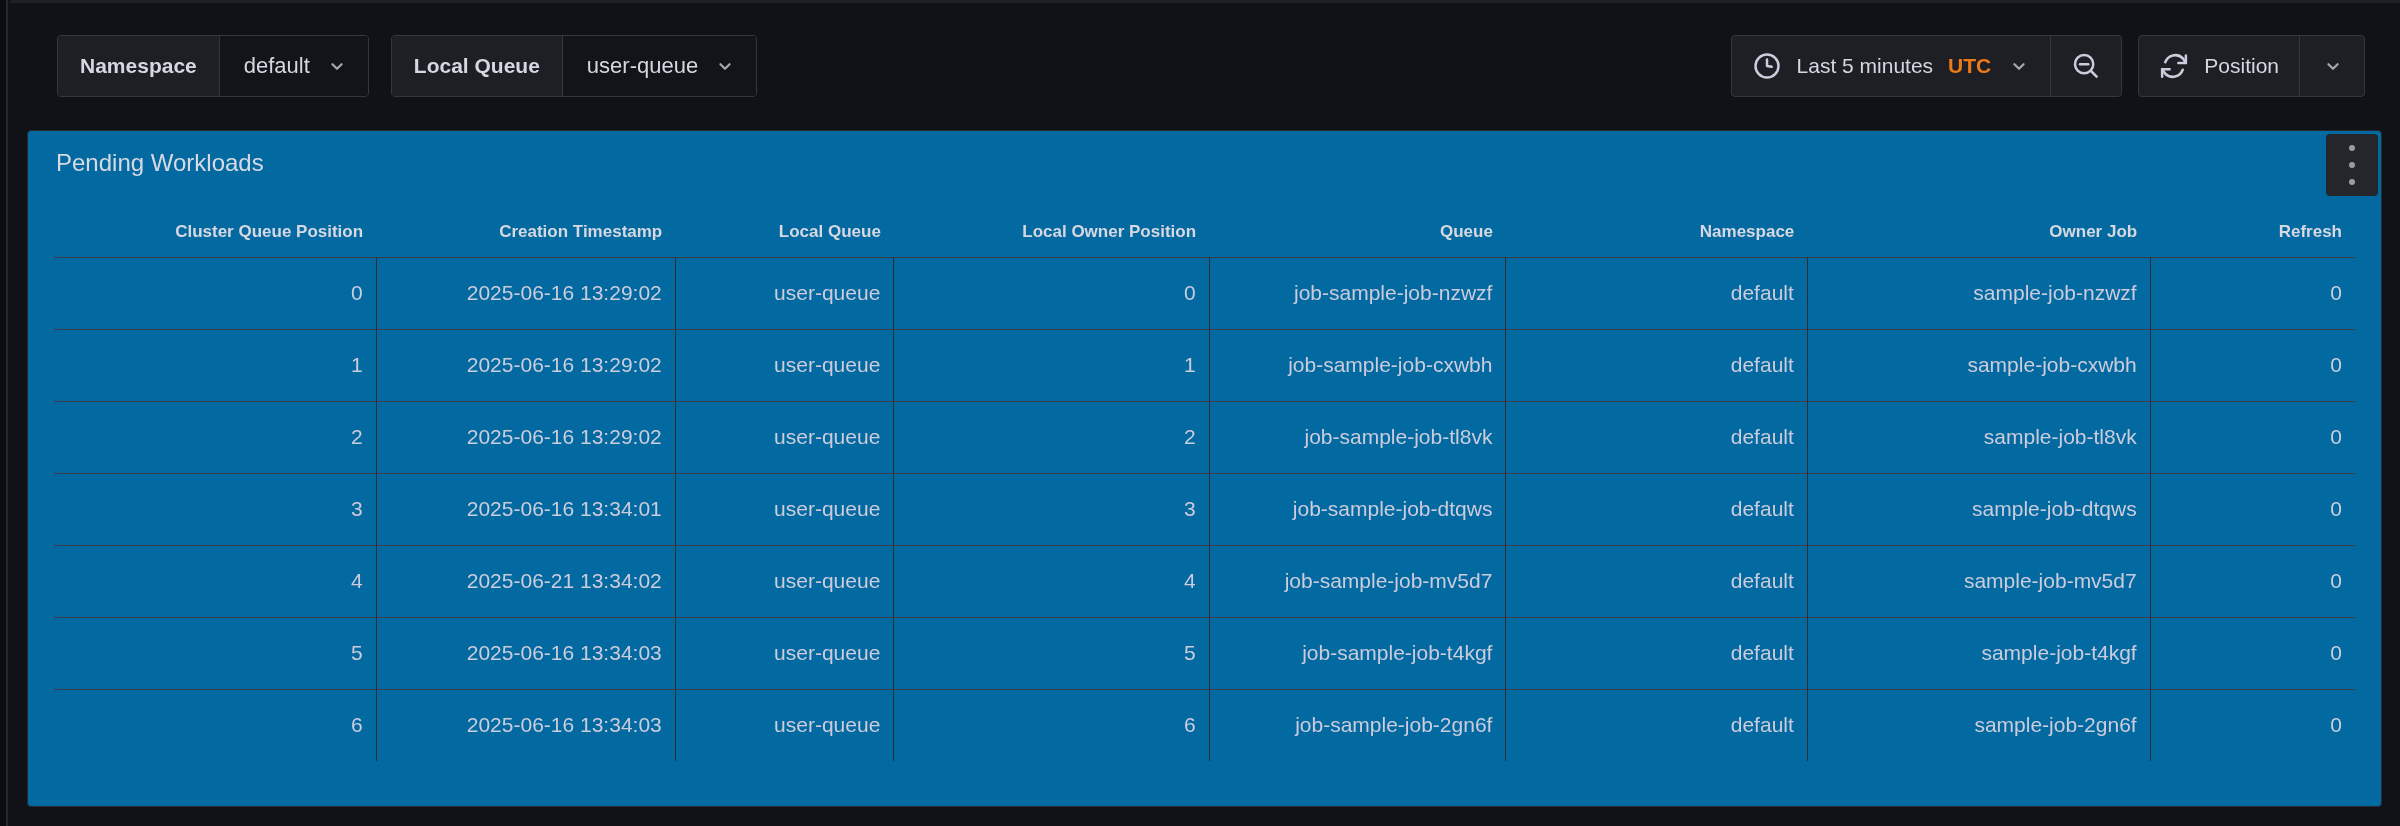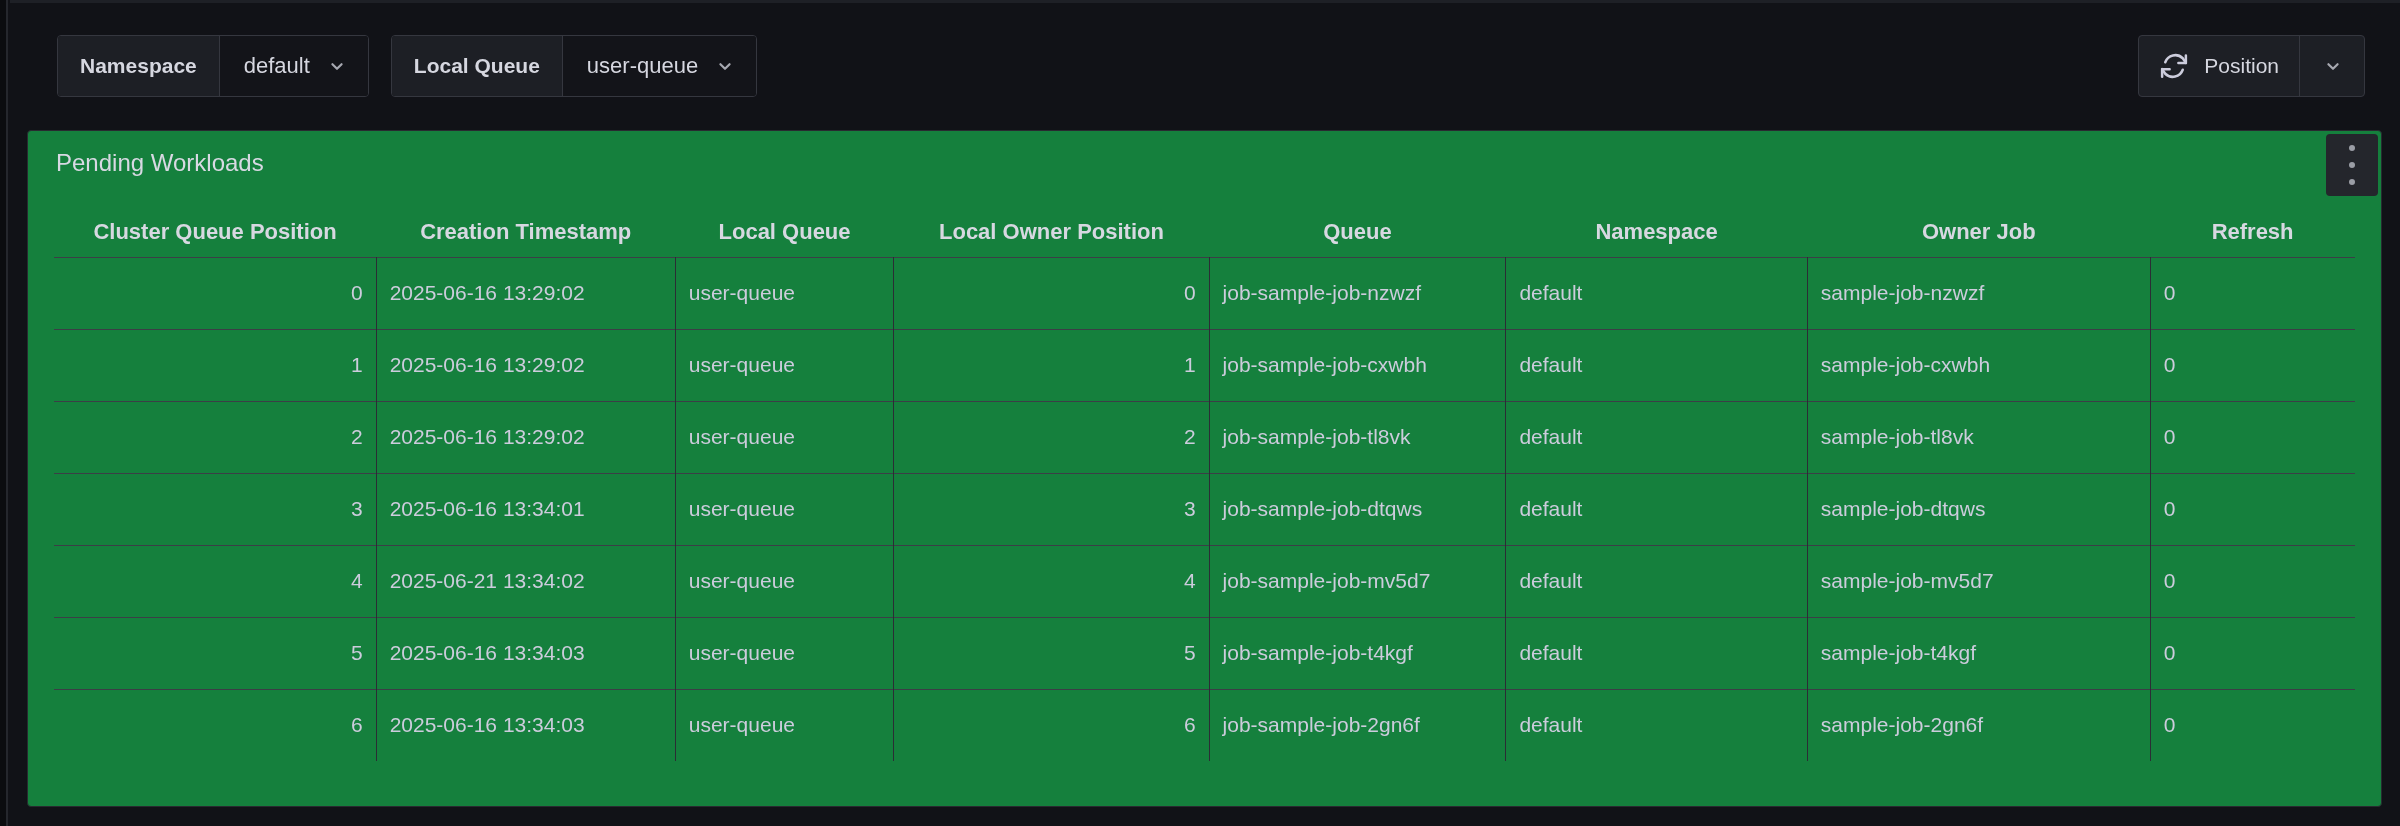--- a/index.html
+++ b/index.html
@@ -26,33 +26,33 @@
   .right-controls{margin-left:auto;display:flex;gap:16px;align-items:center;}
   .btn-group{display:flex;height:62px;border:1px solid #35373f;border-radius:4px;background:#1d1f25;overflow:hidden;}
   .seg{display:flex;align-items:center;gap:15px;padding:0 20px;cursor:pointer;font-size:21px;font-weight:500;color:#d6d7e0;}
   .seg + .seg{border-left:1px solid #35373f;}
   .icon-24{width:30px;height:30px;flex:0 0 auto;}
   .icon-24 circle,.icon-24 path,.icon-24 line,.icon-24 polyline{fill:none;stroke:#ccccdc;stroke-width:2;stroke-linecap:round;stroke-linejoin:round;}
   .utc{color:#eb7b18;font-weight:600;font-size:21px;}
   .seg .chev{margin-left:2px;}
 
   
-  .panel{position:absolute;left:27px;top:130px;width:2355px;height:677px;background:#15803d;border:1px solid #282a30;border-radius:4px;}
+  .panel{position:absolute;left:27px;top:130px;width:2355px;height:677px;background:#0369a1;border:1px solid #282a30;border-radius:4px;}
   .panel-header{height:64px;display:flex;align-items:center;padding:0 28px;position:relative;}
   .panel-title{font-size:24px;font-weight:500;color:#d8d9e3;}
   .kebab-btn{position:absolute;top:3px;right:3px;width:52px;height:62px;background:#24262c;border-radius:4px;display:flex;flex-direction:column;align-items:center;justify-content:center;gap:11px;cursor:pointer;}
   .kebab-btn i{width:6px;height:6px;border-radius:50%;background:#9a9da5;}
 
   .table-wrap{padding:12px 26px 0 26px;}
   table{width:100%;border-collapse:collapse;table-layout:fixed;}
   col:nth-child(1){width:14.0%} col:nth-child(2){width:13.0%} col:nth-child(3){width:9.5%}
   col:nth-child(4){width:13.7%} col:nth-child(5){width:12.9%} col:nth-child(6){width:13.1%}
   col:nth-child(7){width:14.9%} col:nth-child(8){width:8.9%}
-  th{height:50px;padding:0 13px;text-align:center;font-size:22px;font-weight:600;color:#d7d8e1;white-space:nowrap;overflow:hidden;cursor:pointer;}
-  td{height:72px;padding:0 13px;font-size:21px;color:#ccccdc;white-space:nowrap;overflow:hidden;border-top:1px solid #3b3e46;border-right:1px solid #2b2d35;}
+  th{height:50px;padding:0 13px;text-align:right;font-size:17px;font-weight:600;color:#d7d8e1;white-space:nowrap;overflow:hidden;cursor:pointer;}
+  td{height:72px;padding:0 13px;font-size:21px;color:#ccccdc;white-space:nowrap;overflow:hidden;border-top:1px solid #3b3e46;border-right:1px solid #2b2d35;text-align:right;}
   td:last-child{border-right:none;}
   td.al-r{text-align:right;}
 </style>
 </head>
 <body>
 
 <div class="left-rail"></div>
 <div class="top-hairline"></div>
 
 <div class="toolbar">
@@ -75,20 +75,40 @@
         <svg class="chev" viewBox="0 0 24 24">
             <polyline points="7 10 12 15 17 10"></polyline>
           </svg>
       </span>
     </div>
 
   </div>
 
   <div class="right-controls">
 
+    <div class="btn-group">
+      <span class="seg">
+        <svg class="icon-24" viewBox="0 0 24 24">
+          <circle cx="12" cy="12" r="9.2"></circle>
+            <polyline points="12 6.8 12 12 15.8 12.6"></polyline>
+        </svg>
+        <span>Last 5 minutes</span>
+        <span class="utc">UTC</span>
+        <svg class="chev" viewBox="0 0 24 24">
+            <polyline points="7 10 12 15 17 10"></polyline>
+          </svg>
+      </span>
+      <span class="seg">
+        <svg class="icon-24" viewBox="0 0 24 24">
+          <circle cx="10.5" cy="10.5" r="7.3"></circle>
+            <line x1="7.2" y1="10.5" x2="13.8" y2="10.5"></line>
+            <line x1="16" y1="16" x2="20.5" y2="20.5"></line>
+        </svg>
+      </span>
+    </div>
 
     <div class="btn-group">
       <span class="seg">
         <svg class="icon-24" viewBox="0 0 24 24">
           <polyline points="21.5 3.5 21.5 9.5 15.5 9.5"></polyline>
           <polyline points="2.5 20.5 2.5 14.5 8.5 14.5"></polyline>
           <path d="M5 9a8.5 8.5 0 0 1 14-3.2L21.5 9.5"></path>
           <path d="M19 15a8.5 8.5 0 0 1-14 3.2L2.5 14.5"></path>
         </svg>
         <span>Position</span>

